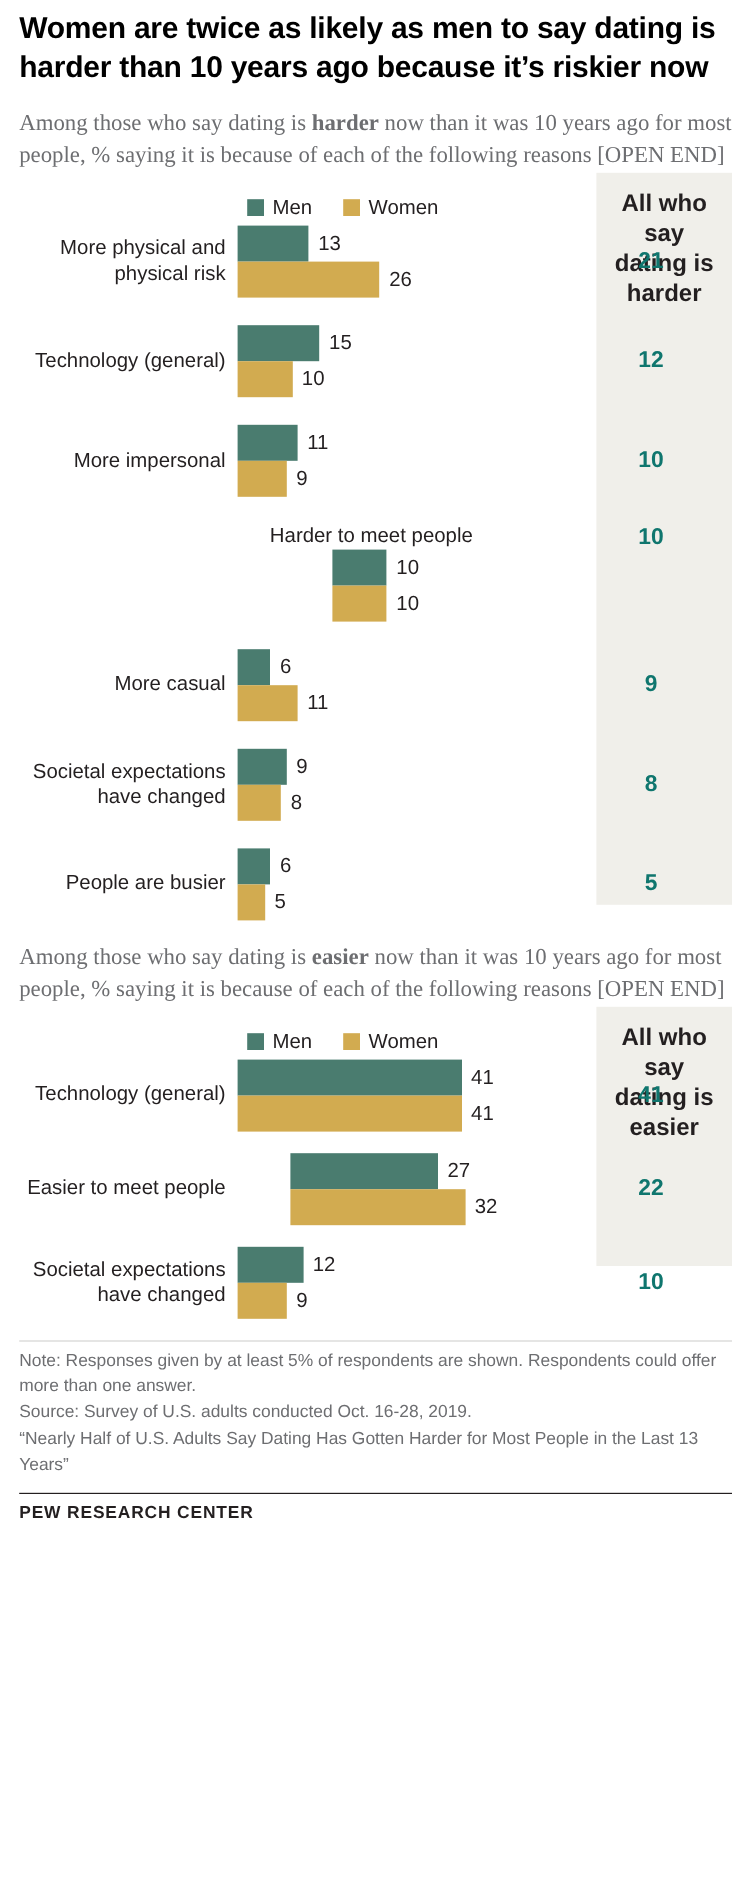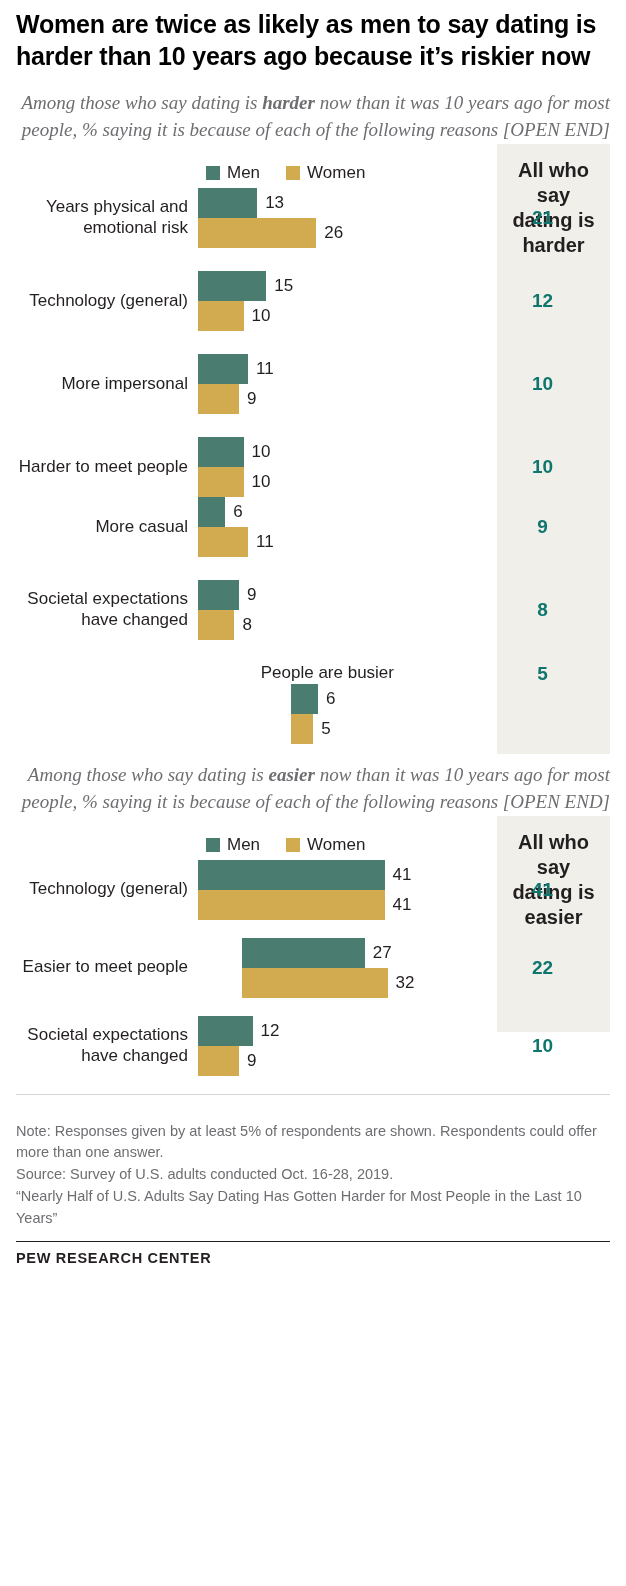--- a/index.html
+++ b/index.html
@@ -26,26 +26,24 @@
   .title {
     font-size: 25px;
     font-weight: bold;
     line-height: 1.28;
     letter-spacing: -0.2px;
     margin: 8px 0 0 0;
     color: #000000;
   }
   .subtitle {
     font-family: "Liberation Serif", serif;
-    font-style: italic;
     font-size: 19px;
     line-height: 1.42;
     color: #6d6e71;
     margin: 18px 0 0 0;
-    text-align: right;
   }
   .subtitle b {
     color: #6d6e71;
     font-weight: bold;
   }
 
   
   .panel {
     position: relative;
     margin-top: 14px;
@@ -134,21 +132,21 @@
     text-align: center;
     font-size: 19px;
     font-weight: bold;
     color: #0f766e;
   }
 
   
   .footer {
     margin-top: 14px;
     border-top: 1px solid #d5d5d3;
-    padding-top: 26px;
+    padding-top: 6px;
   }
   .note {
     font-size: 14.5px;
     line-height: 1.5;
     color: #6d6e71;
   }
   .brand {
     margin-top: 12px;
     border-top: 1px solid #231f20;
     padding-top: 8px;
@@ -180,21 +178,21 @@
           <span class="swatch sw-men"></span>
           <span>Men</span>
         </div>
         <div class="legend-item">
           <span class="swatch sw-women"></span>
           <span>Women</span>
         </div>
       </div>
       <div class="rows" id="rows-harder">
           <div class="row" style="margin-bottom: 23px;">
-            <div class="rowlabel">Years physical and emotional risk</div>
+            <div class="rowlabel">More physical and physical risk</div>
             <div class="bars">
               <div class="barline">
                 <div class="bar bar-men" style="width: 59.15px;"></div>
                 <div class="barval">13</div>
               </div>
               <div class="barline">
                 <div class="bar bar-women" style="width: 118.3px;"></div>
                 <div class="barval">26</div>
               </div>
             </div>
@@ -221,21 +219,21 @@
                 <div class="bar bar-men" style="width: 50.05px;"></div>
                 <div class="barval">11</div>
               </div>
               <div class="barline">
                 <div class="bar bar-women" style="width: 40.95px;"></div>
                 <div class="barval">9</div>
               </div>
             </div>
             <div class="rowtotal">10</div>
           </div>
-          <div class="row" style="">
+          <div class="row" style="margin-bottom: 23px; flex-direction: column;">
             <div class="rowlabel">Harder to meet people</div>
             <div class="bars">
               <div class="barline">
                 <div class="bar bar-men" style="width: 45.5px;"></div>
                 <div class="barval">10</div>
               </div>
               <div class="barline">
                 <div class="bar bar-women" style="width: 45.5px;"></div>
                 <div class="barval">10</div>
               </div>
@@ -263,21 +261,21 @@
                 <div class="bar bar-men" style="width: 40.95px;"></div>
                 <div class="barval">9</div>
               </div>
               <div class="barline">
                 <div class="bar bar-women" style="width: 36.4px;"></div>
                 <div class="barval">8</div>
               </div>
             </div>
             <div class="rowtotal">8</div>
           </div>
-          <div class="row" style="margin-bottom: 8px; flex-direction: column;">
+          <div class="row" style="margin-bottom: 8px;">
             <div class="rowlabel">People are busier</div>
             <div class="bars">
               <div class="barline">
                 <div class="bar bar-men" style="width: 27.3px;"></div>
                 <div class="barval">6</div>
               </div>
               <div class="barline">
                 <div class="bar bar-women" style="width: 22.75px;"></div>
                 <div class="barval">5</div>
               </div>
@@ -351,17 +349,17 @@
             </div>
             <div class="rowtotal">10</div>
           </div>
         </div>
     </div>
   </div>
 
   <div class="footer">
     <div class="note">Note: Responses given by at least 5% of respondents are shown. Respondents could offer more than one answer.</div>
     <div class="note">Source: Survey of U.S. adults conducted Oct. 16-28, 2019.</div>
-    <div class="note">“Nearly Half of U.S. Adults Say Dating Has Gotten Harder for Most People in the Last 10 Years”</div>
+    <div class="note">“Nearly Half of U.S. Adults Say Dating Has Gotten Harder for Most People in the Last 13 Years”</div>
     <div class="brand">PEW RESEARCH CENTER</div>
   </div>
 
 </div>
 
 </body></html>

